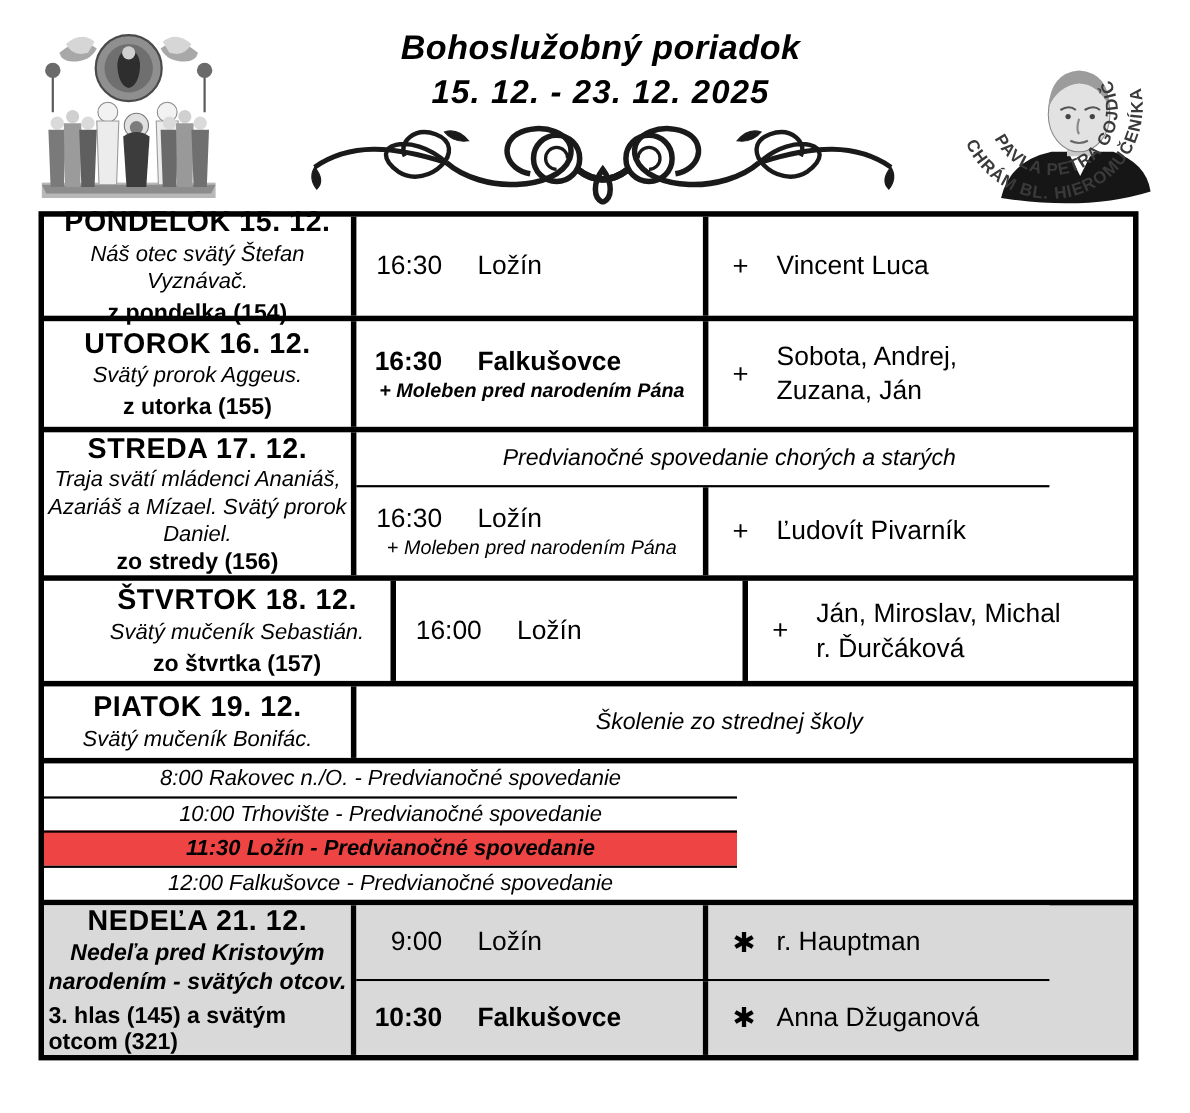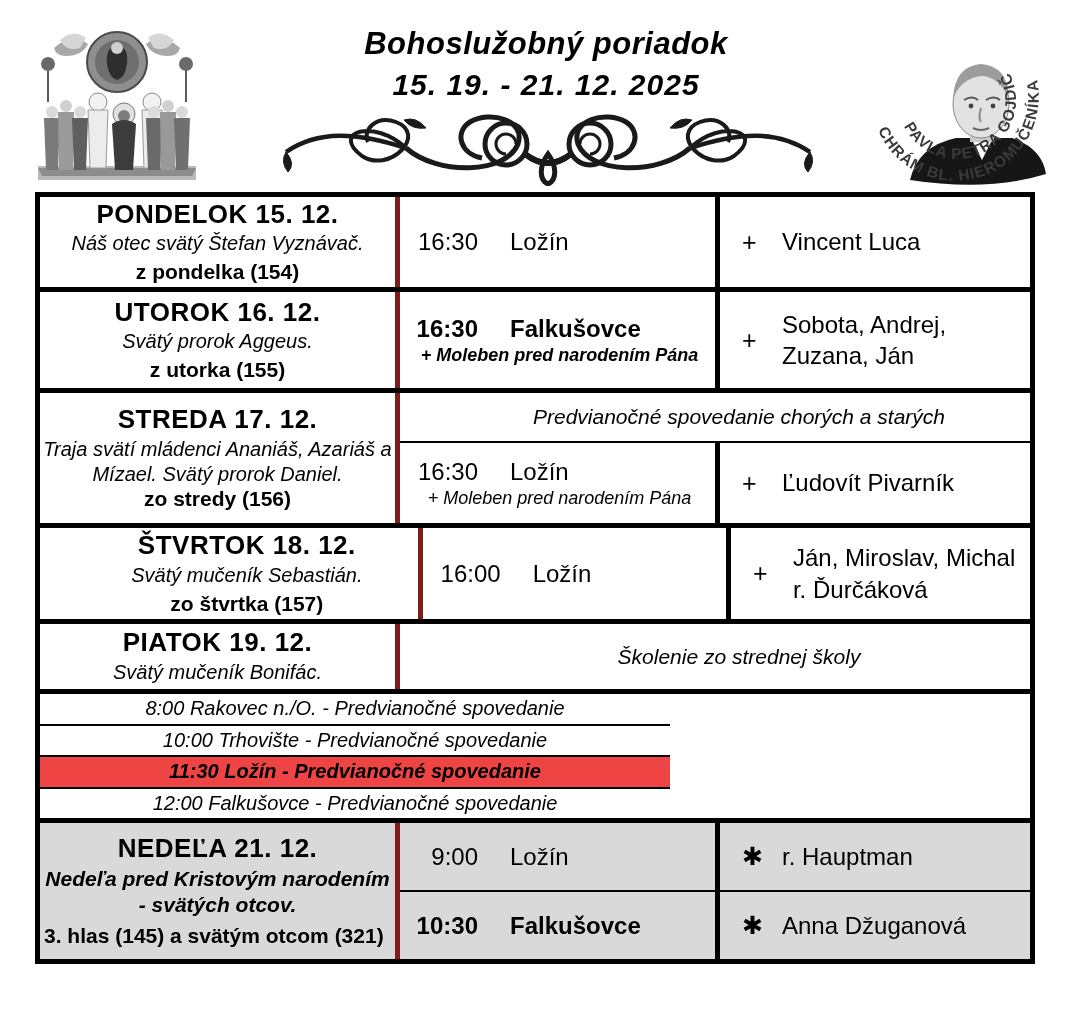--- a/index.html
+++ b/index.html
@@ -11,21 +11,21 @@
   .hdr-title{position:absolute;left:216px;top:26px;width:660px;text-align:center;}
   .hdr-title .l1{font-size:31px;font-weight:bold;font-style:italic;letter-spacing:.5px;}
   .hdr-title .l2{font-size:30px;font-weight:bold;font-style:italic;margin-top:6px;letter-spacing:1px;}
   .flourish{position:absolute;left:278px;top:108px;width:540px;height:78px;}
   .stamp{position:absolute;left:860px;top:8px;width:196px;height:180px;}
 
   
   .schedule{position:absolute;left:35px;top:192px;width:1000px;border:5px solid #000;box-sizing:border-box;}
   .t-row{display:flex;border-top:5px solid #000;}
   .t-row:first-child{border-top:none;}
-  .c-day{width:360px;box-sizing:border-box;border-right:5px solid #7f1d1d;
+  .c-day{width:284px;box-sizing:border-box;border-right:5px solid #000000;
          display:flex;flex-direction:column;justify-content:center;align-items:center;
          text-align:center;padding:2px 2px;}
   .c-mid{width:320px;box-sizing:border-box;border-right:5px solid #000;
          display:flex;flex-direction:column;justify-content:center;padding-left:8px;}
   .c-right{width:310px;box-sizing:border-box;display:flex;align-items:center;padding-left:22px;}
   .c-rest{width:630px;display:flex;flex-direction:column;}
 
   .day-title{font-size:26px;font-weight:bold;letter-spacing:.5px;line-height:1.15;}
   .feast{font-size:20px;font-style:italic;line-height:1.25;margin-top:2px;}
   .subtitle{font-size:21px;font-weight:bold;font-style:italic;line-height:1.25;margin-top:2px;}
@@ -99,21 +99,21 @@
         <path d="M112,108 h16 l-2,52 h-12Z" fill="#6a6a6a"></path>
       <circle cx="134" cy="96" r="6" fill="#d0d0d0"></circle>
         <path d="M126,102 h16 l-1,58 h-14Z" fill="#999"></path>
       <circle cx="148" cy="102" r="6" fill="#dadada"></circle>
         <path d="M140,108 h16 l-2,52 h-12Z" fill="#707070"></path>
     </g>
   </svg>
 
   <div class="hdr-title">
     <div class="l1">Bohoslužobný poriadok</div>
-    <div class="l2">15. 19. -  21. 12. 2025</div>
+    <div class="l2">15. 12. -  23. 12. 2025</div>
   </div>
 
   <svg class="flourish" viewBox="0 0 540 78">
     <g fill="none" stroke="#1a1a1a">
       <g id="halfL">
         <path d="M8,44 C40,22 78,24 128,40" stroke-width="4.5"></path>
         <path d="M8,44 q-6,10 2,20 q8,-8 -2,-20Z" fill="#1a1a1a" stroke-width="1"></path>
         <path d="M128,40 C96,10 52,24 84,48 C112,66 150,26 118,14 C98,7 84,22 90,34" stroke-width="4"></path>
         <path d="M128,40 C160,68 228,66 240,36 C248,12 212,2 192,14 C176,24 182,46 204,50" stroke-width="5"></path>
         <circle cx="228" cy="36" r="21" stroke-width="5"></circle>

